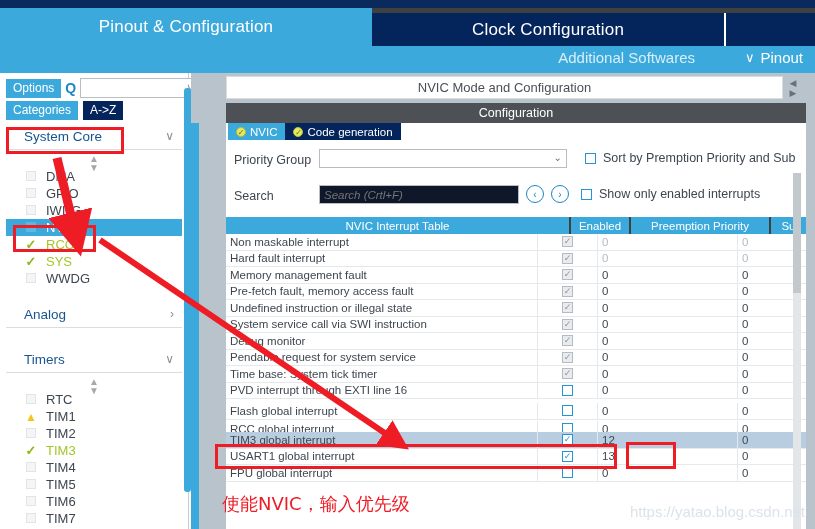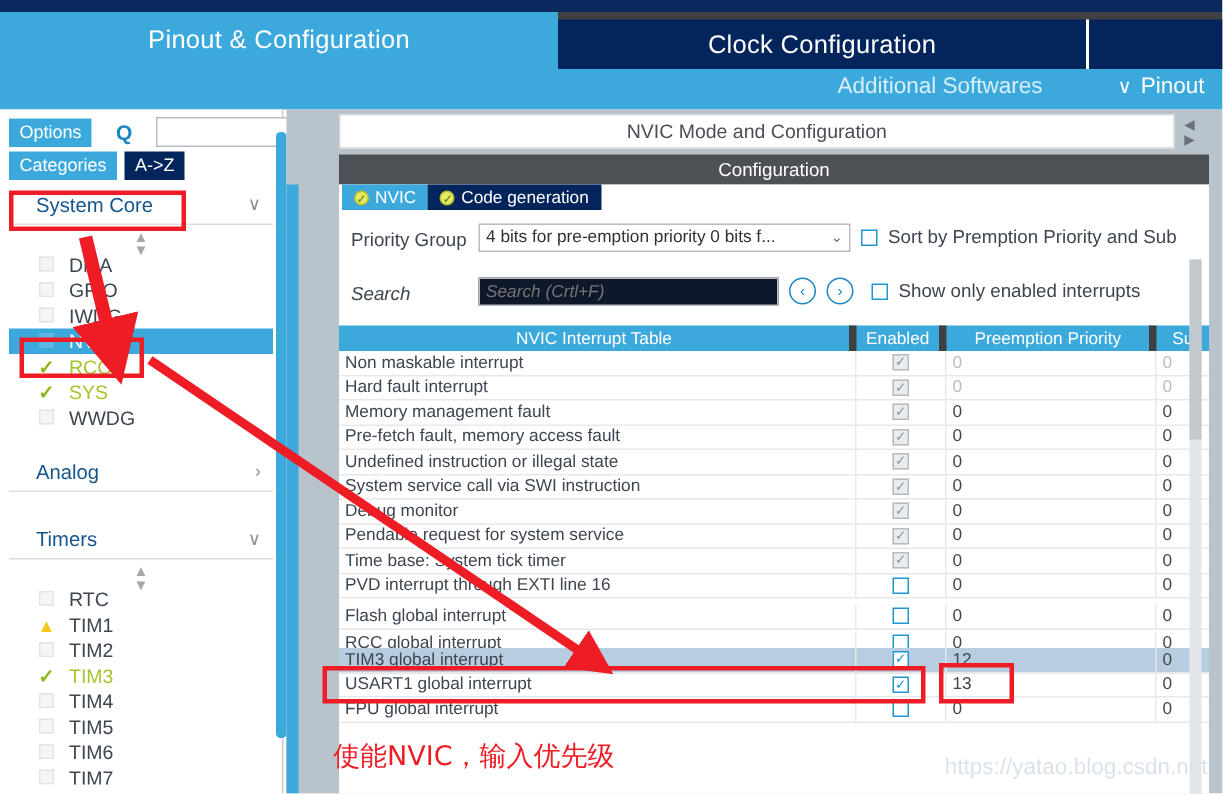--- a/index.html
+++ b/index.html
@@ -53,21 +53,21 @@
   }
   .chev { font-size: 13px; }
 
   
   .leftpanel {
     position: absolute; left: 0; top: 73px; width: 189px; height: 456px;
     background: #ffffff;
     border-right: 1px solid #c8ccd0;
   }
   .opts-row {
-    position: absolute; left: 6px; top: 5px; display: flex; align-items: center; gap: 16px;
+    position: absolute; left: 6px; top: 5px; display: flex; align-items: center; gap: 4px;
   }
   .pill {
     background: #3ca9dd; color: #ffffff; font-size: 12px;
     padding: 2px 7px 3px 7px; line-height: 14px; white-space: nowrap;
   }
   .pill.dark { background: #04255c; }
   .search-glyph { color: #1b86c4; font-size: 14px; font-weight: bold; }
   .combo {
     width: 120px; height: 20px; border: 1px solid #b9bdc2; background: #ffffff;
     position: relative; font-size: 11px; color: #333;
@@ -152,58 +152,58 @@
   }
 
   .formrow { position: absolute; font-size: 12.5px; color: #3d4650; }
   .lbl-pg { left: 8px; top: 30px; }
   .sel-pg {
     position: absolute; left: 93px; top: 26px; width: 248px; height: 19px;
     border: 1px solid #b9bdc2; background: #ffffff; font-size: 11.5px;
     color: #2c3138; padding: 2px 4px; overflow: hidden; white-space: nowrap;
   }
   .sel-pg .arrow { position: absolute; right: 4px; top: 2px; color: #6a7078; font-size: 10px; }
-  .lbl-search { left: 8px; top: 66px; font-style: italic; }
+  .lbl-search { left: 8px; top: 66px; }
   .inp-search {
     position: absolute; left: 93px; top: 62px; width: 200px; height: 19px;
     border: 1px solid #b9bdc2; background: #0f172a;
     font-size: 11.5px; color: #a7acb1; font-style: italic; padding: 2px 4px;
   }
   .navbtn {
     position: absolute; top: 62px; width: 18px; height: 18px; border-radius: 50%;
     border: 1.5px solid #1b86c4; color: #1b86c4;
     font-size: 10px; display: flex; align-items: center; justify-content: center;
   }
   .navbtn.prev { left: 300px; }
   .navbtn.next { left: 325px; }
 
   .cbrow { position: absolute; display: flex; align-items: center; gap: 7px; font-size: 12.5px; color: #3d4650; }
   .cb { width: 11px; height: 11px; border: 1.5px solid #2196d3; background: #ffffff; }
-  .cb1 { left: 348px; top: 28px; }
+  .cb1 { left: 359px; top: 28px; }
   .cb2 { left: 355px; top: 64px; }
 
   
   .thead {
     position: absolute; left: 0px; top: 94px; width: 580px; height: 17px;
     background: #3ca9dd; display: flex; color: #ffffff; font-size: 11.5px;
   }
-  .th { display: flex; align-items: center; justify-content: center; border-right: 5px solid #404040; }
+  .th { display: flex; align-items: center; justify-content: center; border-right: 2px solid #404040; }
   .th.c1 { width: 345px; }
   .th.c2 { width: 60px; }
   .th.c3 { width: 140px; }
   .th.c4 { width: 35px; border-right: none; }
 
   .trow {
     position: absolute; left: 0; width: 580px; height: 16.5px;
     display: flex; font-size: 11.5px; color: #3d4650;
     border-bottom: 1px solid #e6e9ec;
   }
   .trow.hl { background: #b8cee0; }
   .td { display: flex; align-items: center; }
-  .td.c1 { width: 345px; padding-left: 4px; border-right: 1px solid #e6e9ec; }
+  .td.c1 { width: 312px; padding-left: 4px; border-right: 1px solid #e6e9ec; }
   .td.c2 { width: 60px; justify-content: center; border-right: 1px solid #e6e9ec; }
   .td.c3 { width: 140px; padding-left: 4px; border-right: 1px solid #e6e9ec; }
   .td.c4 { width: 35px; padding-left: 4px; }
   .tchk { width: 11px; height: 11px; border: 1.5px solid #2196d3; background: #ffffff;
           display: flex; align-items: center; justify-content: center;
           font-size: 9px; color: #2196d3; line-height: 9px; }
   .tchk.dis { border-color: #b6bbc0; background: #e9ecef; color: #8e949a; }
   .tchk.on::after { content: "\2713"; }
   .tchk.dis.on::after { content: "\2713"; }
   .dim { color: #b6bbc0; }
@@ -386,21 +386,20 @@
           <span>NVIC</span>
         </div>
         <div class="tab2 b">
           <span class="dot-ok">✓</span>
           <span>Code generation</span>
         </div>
       </div>
 
       <div class="formrow lbl-pg">Priority Group</div>
       <div class="sel-pg">
-        <span>4 bits for pre-emption priority 0 bits f...</span>
         <span class="arrow">⌄</span>
       </div>
 
       <div class="formrow lbl-search">Search</div>
       <input class="inp-search" value="" placeholder="Search (Crtl+F)" style="">
 
       <div class="navbtn prev">
         <span>‹</span>
       </div>
       <div class="navbtn next">

